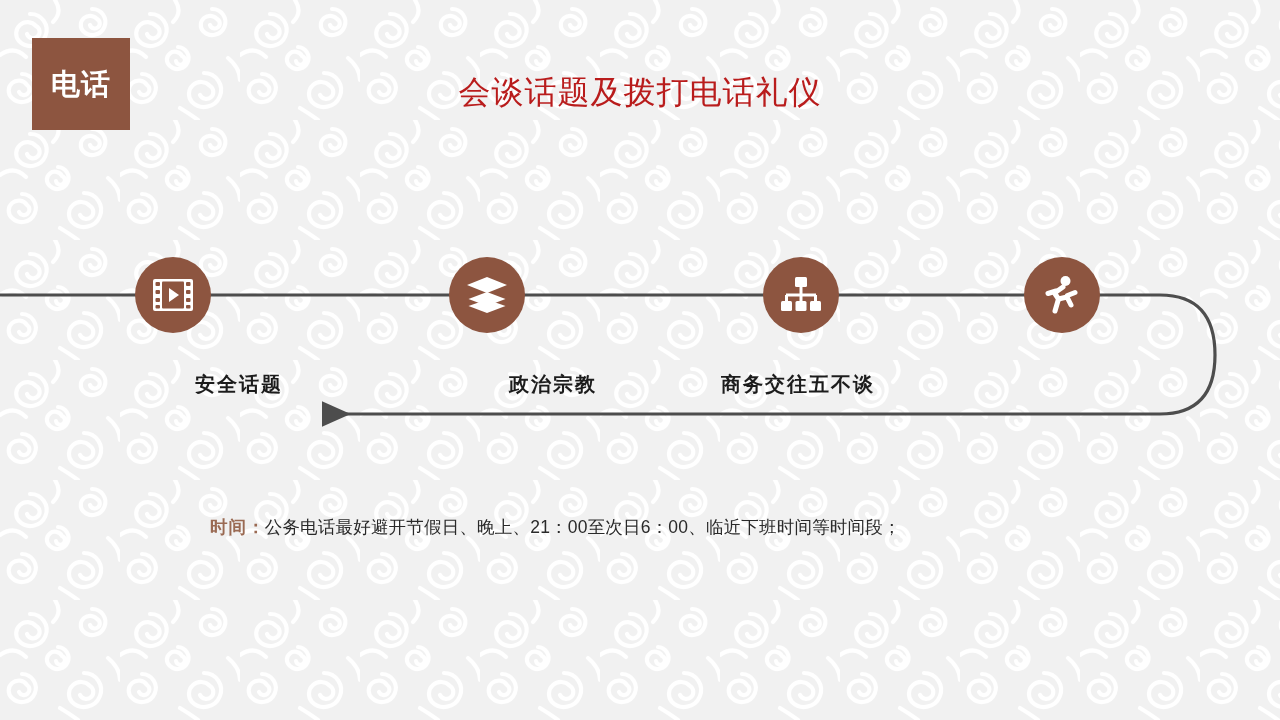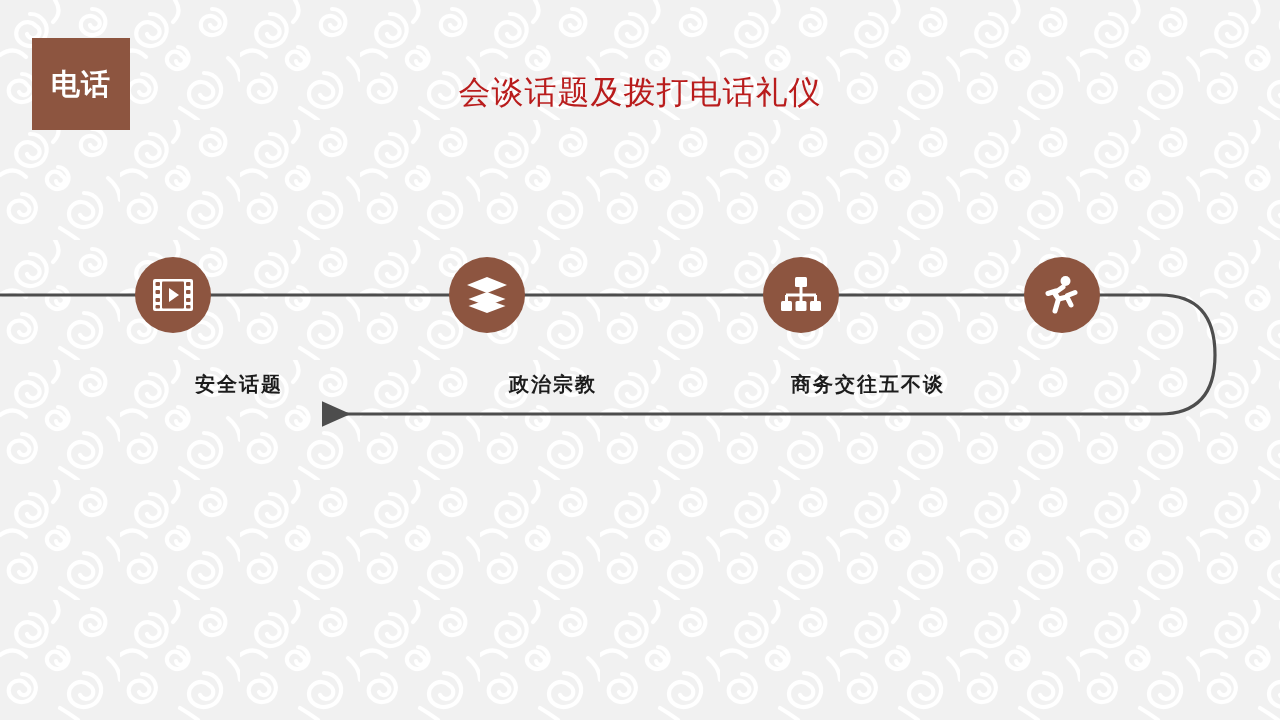--- a/index.html
+++ b/index.html
@@ -100,21 +100,21 @@
   #node-1 .desc       { left: 62px;  top: 192px; width: 230px; }
   #node-1 .circle     { left: 135px; top: 257px; }
   #node-1 .node-label { left: 63px;  top: 355px; }
   
   #node-2 .desc       { left: 372px; top: 192px; width: 250px; }
   #node-2 .circle     { left: 449px; top: 257px; }
   #node-2 .node-label { left: 377px; top: 355px; }
   
   #node-3 .desc       { left: 672px; top: 192px; width: 235px; }
   #node-3 .circle     { left: 763px; top: 257px; }
-  #node-3 .node-label { left: 725px; top: 355px; }
+  #node-3 .node-label { left: 655px; top: 355px; }
   
   #node-4 .desc       { left: 962px; top: 192px; width: 235px; }
   #node-4 .circle     { left: 1024px; top: 257px; }
   #node-4 .node-label { left: 952px; top: 355px; }
 
   
   #notes {
     position: absolute;
     left: 210px;
     top: 512px;
@@ -245,15 +245,18 @@
           <path d="M14.5 24 L23 22 L27 30"></path>
           <path d="M12 16 L4 18.5"></path>
           <path d="M23.5 20.5 L31 17.5"></path>
         </g>
         <circle cx="21.5" cy="6" r="5" fill="#ffffff"></circle>
       </svg>
     </div>
   </div>
 
   <div id="notes">
+    <div class="note-row">
+      <span class="note-key">时间</span><span class="note-sep">：</span><span class="note-value">公务电话最好避开节假日、晚上、21：00至次日6：00、临近下班时间等时间段；</span>
+    </div>
   </div>
 
 </div>
 
 </body></html>

